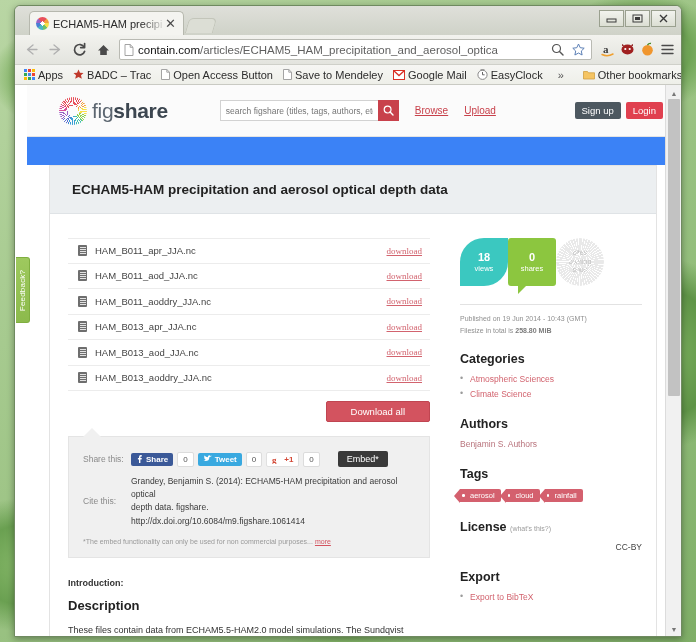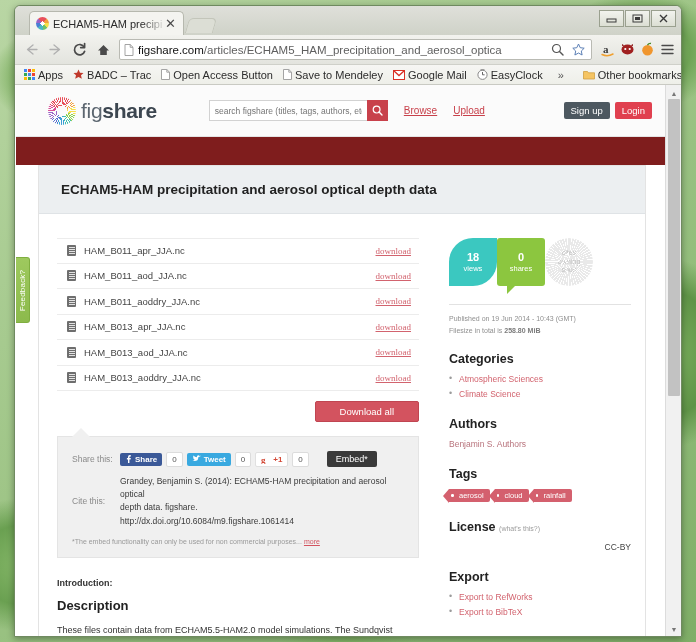--- a/index.html
+++ b/index.html
@@ -171,24 +171,24 @@
 
   
   #viewport {
     position: relative;
     height: 552px;
     background: #ffffff;
     overflow: hidden;
   }
   #page {
     position: absolute;
-    left: 1px; top: 0;
+    left: 12px; top: 0;
     width: 652px;
     height: 100%;
-    background: #7f1d1d;
+    background: #3b82f6;
   }
 
   
   #fs-header {
     height: 52px;
     background: #fbfbfb;
     border-bottom: 1px solid #e4e4e4;
     display: flex;
     align-items: center;
     padding: 0 16px;
@@ -552,21 +552,21 @@
         </svg>
     </div>
 
     <div id="omnibox">
       <span id="page-icon">
         <svg width="10" height="12" viewBox="0 0 10 12">
             <path d="M1 0.5 H6.2 L9 3.3 V11.5 H1 Z" fill="#fff" stroke="#9a9a9a" stroke-width="0.9"></path>
             <path d="M6.2 0.5 V3.3 H9" fill="none" stroke="#9a9a9a" stroke-width="0.9"></path>
           </svg>
       </span>
-      <span id="omnibox-url"><span class="host">figshare.com</span><span class="path">/articles/ECHAM5_HAM_precipitation_and_aerosol_optica</span></span>
+      <span id="omnibox-url"><span class="host">contain.com</span><span class="path">/articles/ECHAM5_HAM_precipitation_and_aerosol_optica</span></span>
       <span class="omni-right">
         <span class="ext-icon">
           <svg width="13" height="13" viewBox="0 0 13 13">
               <circle cx="5.5" cy="5.5" r="4" fill="none" stroke="#555" stroke-width="1.2"></circle>
               <path d="M8.5 8.5 L12 12" stroke="#555" stroke-width="1.4" stroke-linecap="round"></path>
             </svg>
         </span>
         <span class="ext-icon">
           <svg width="13" height="13" viewBox="0 0 13 13">
               <path d="M6.5 1 L8.2 4.7 L12.2 5.2 L9.3 8 L10.1 12 L6.5 10 L2.9 12 L3.7 8 L0.8 5.2 L4.8 4.7 Z" fill="none" stroke="#5b7fb5" stroke-width="1"></path>
@@ -816,21 +816,20 @@
               <div id="tags-row">
                 <span class="tag">aerosol</span>
                 <span class="tag">cloud</span>
                 <span class="tag">rainfall</span>
               </div>
 
               <div class="rc-title"><span>License</span> <span class="whats">(what's this?)</span></div>
               <div class="rc-plain">CC-BY</div>
 
               <div class="rc-title">Export</div>
-              <div class="rc-li">Export to RefWorks</div>
               <div class="rc-li">Export to BibTeX</div>
             </div>
 
           </div>
         </div>
       </div>
     </div>
 
     <div id="feedback-tab">
       <span id="feedback-label">Feedback?</span>

